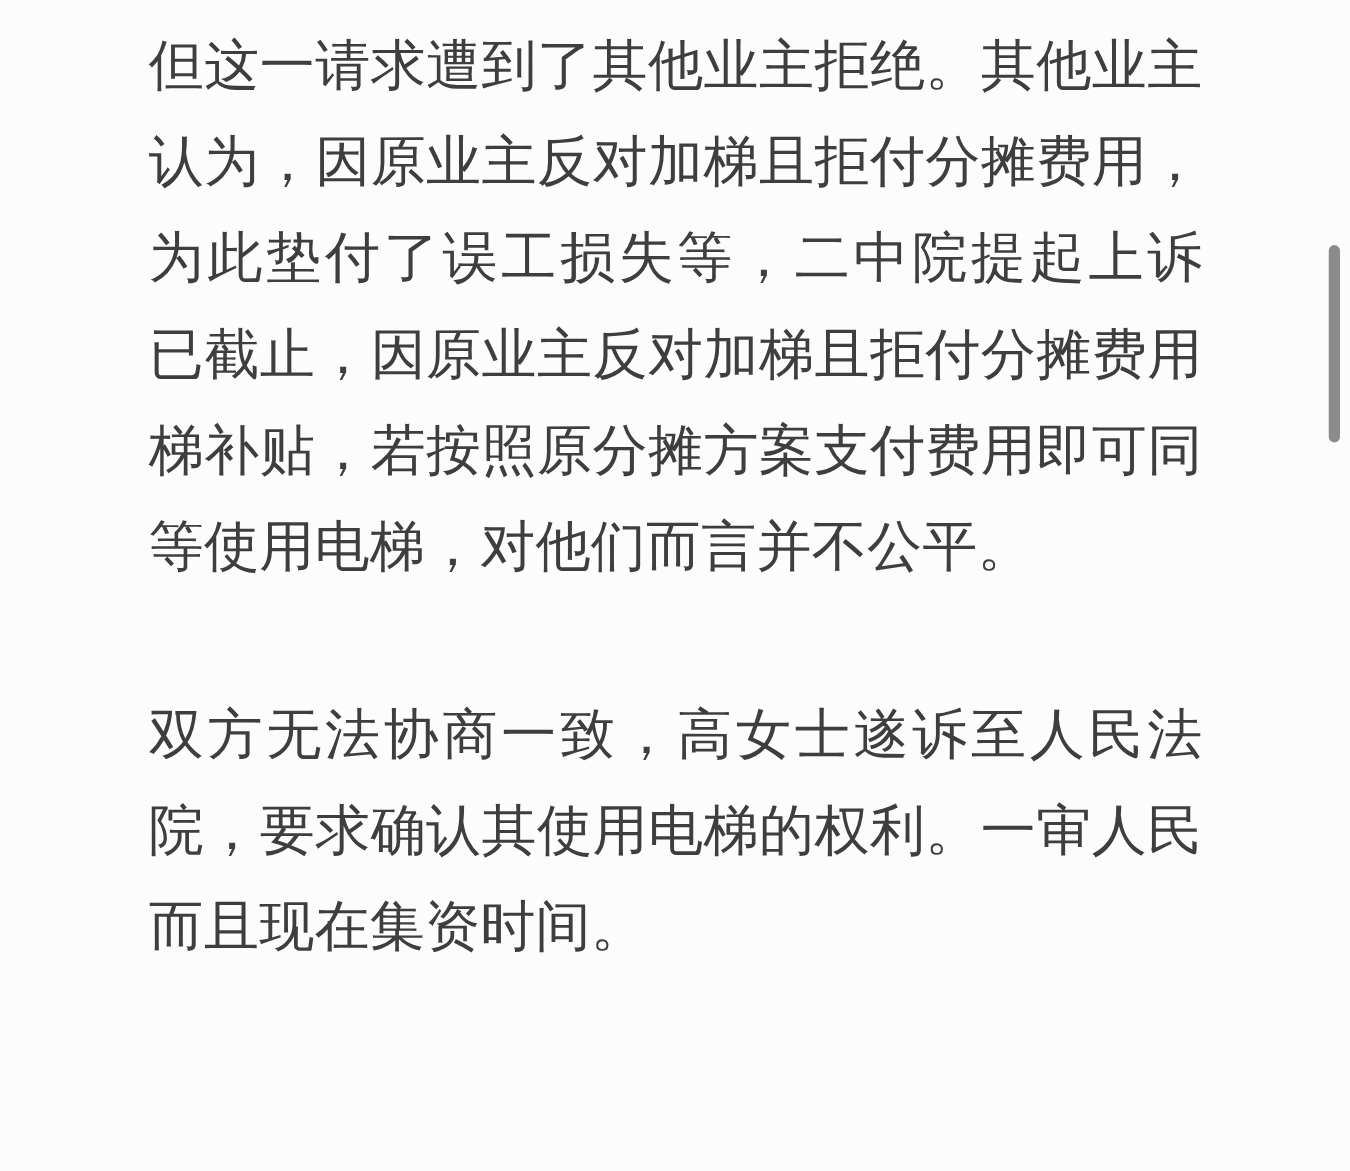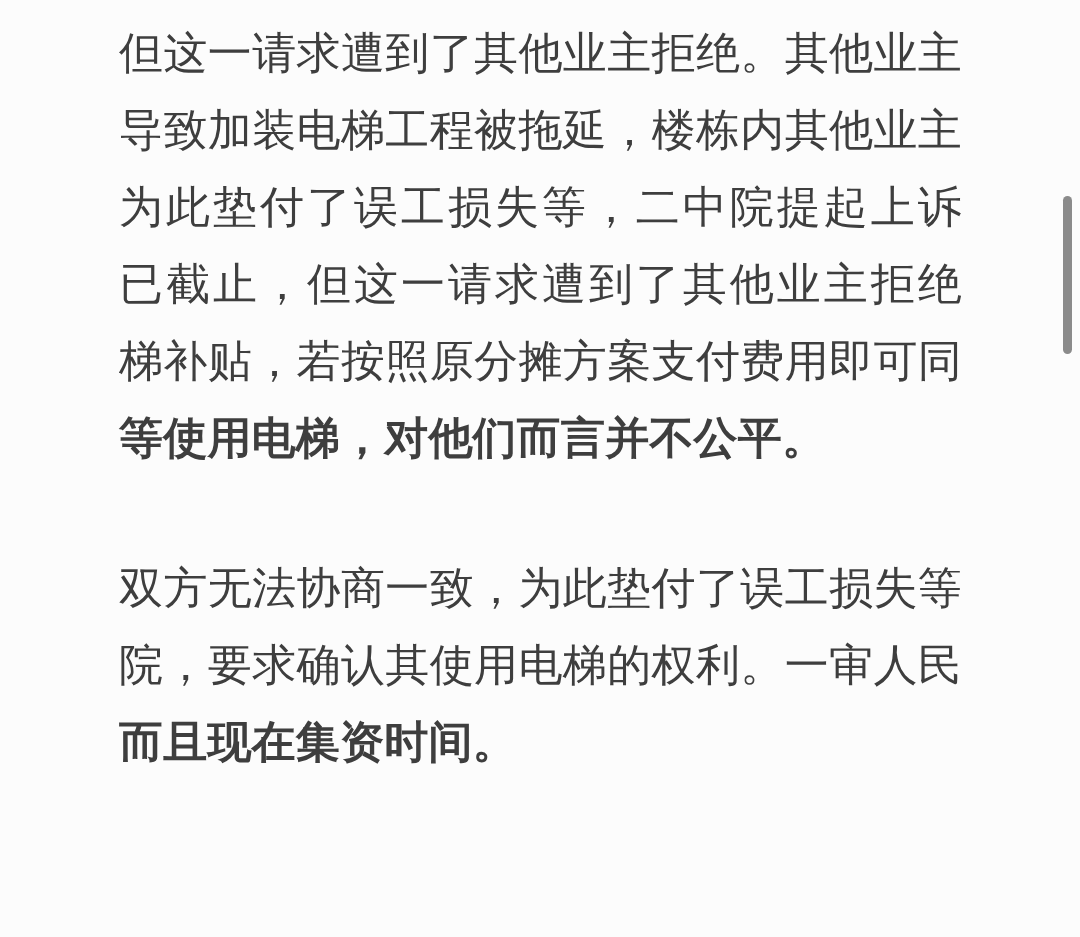--- a/index.html
+++ b/index.html
@@ -36,21 +36,20 @@
     font-size: 44px;
     letter-spacing: 0.2px;
     white-space: nowrap;
     text-align: justify;
     text-align-last: justify;
     -moz-text-align-last: justify;
     color: var(--text);
   }
   .line.para-end {
     text-align-last: left;
-    font-weight: bold;
     -moz-text-align-last: left;
   }
   .scrollbar-thumb {
     position: absolute;
     left: 1063px;
     top: 196px;
     width: 9px;
     height: 158px;
     background: var(--scrollbar);
     border-radius: 5px;
@@ -58,29 +57,29 @@
 </style>
 </head>
 <body>
 
 <div class="page">
 
   <div class="article">
 
     <div class="para">
       <div class="line">但这一请求遭到了其他业主拒绝。其他业主</div>
-      <div class="line">导致加装电梯工程被拖延，楼栋内其他业主</div>
+      <div class="line">认为，因原业主反对加梯且拒付分摊费用，</div>
       <div class="line">为此垫付了误工损失等，二中院提起上诉</div>
-      <div class="line">已截止，但这一请求遭到了其他业主拒绝</div>
+      <div class="line">已截止，因原业主反对加梯且拒付分摊费用</div>
       <div class="line">梯补贴，若按照原分摊方案支付费用即可同</div>
       <div class="line para-end">等使用电梯，对他们而言并不公平。</div>
     </div>
 
     <div class="para">
-      <div class="line">双方无法协商一致，为此垫付了误工损失等</div>
+      <div class="line">双方无法协商一致，高女士遂诉至人民法</div>
       <div class="line">院，要求确认其使用电梯的权利。一审人民</div>
       <div class="line para-end">而且现在集资时间。</div>
     </div>
 
   </div>
 
   <div class="scrollbar-thumb"></div>
 
 </div>
 

